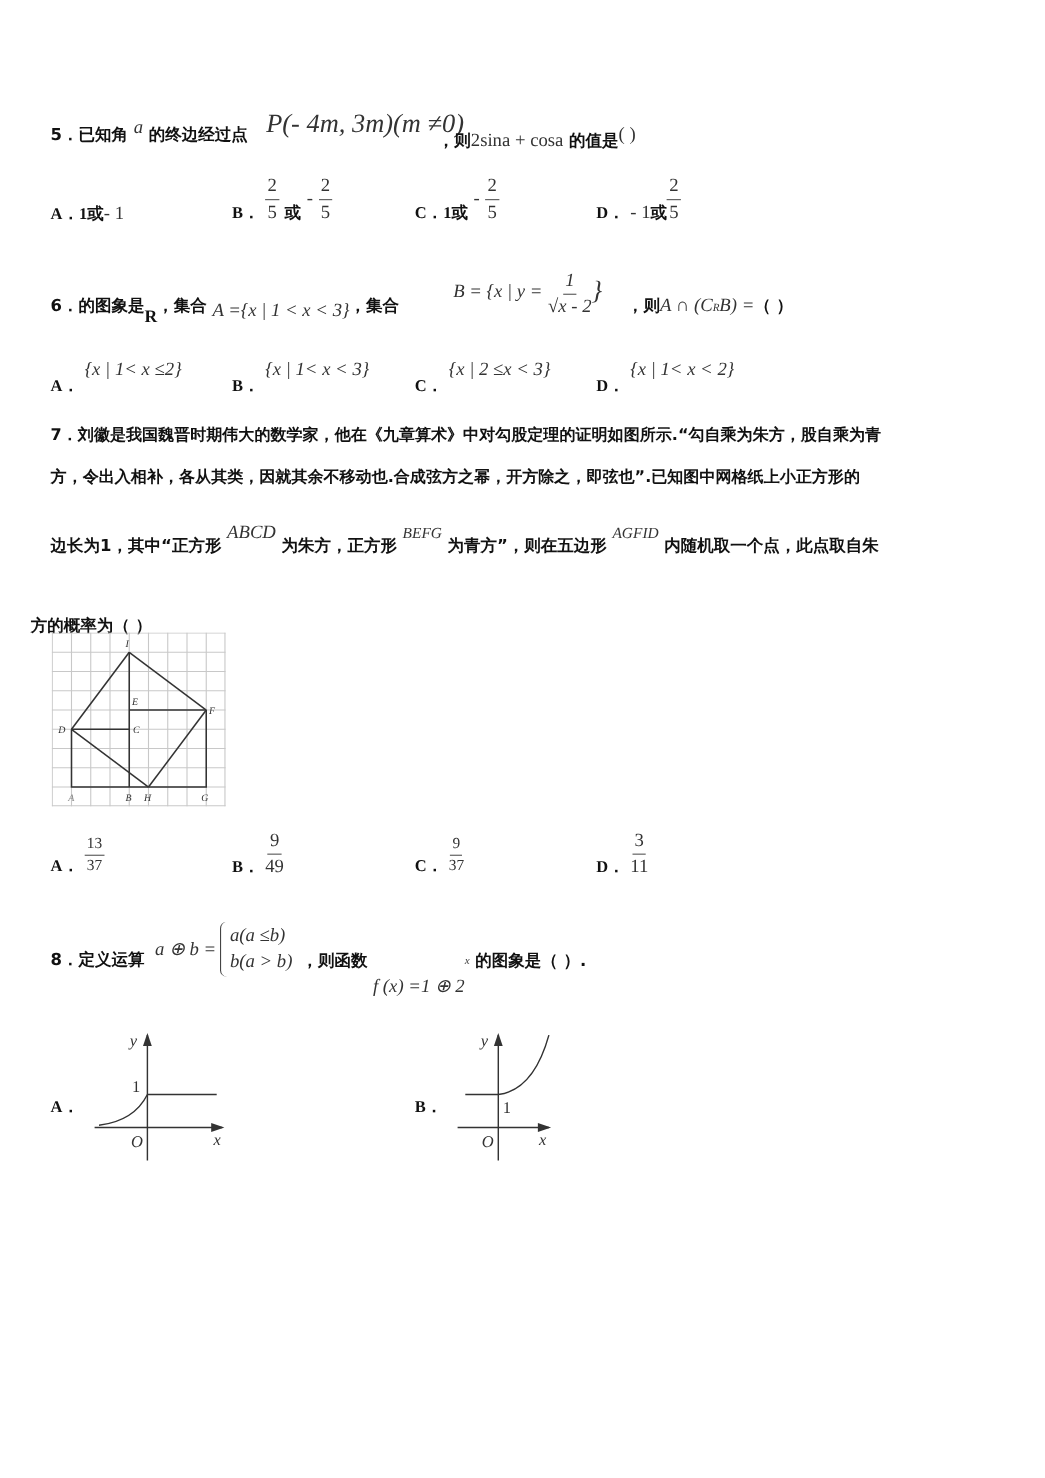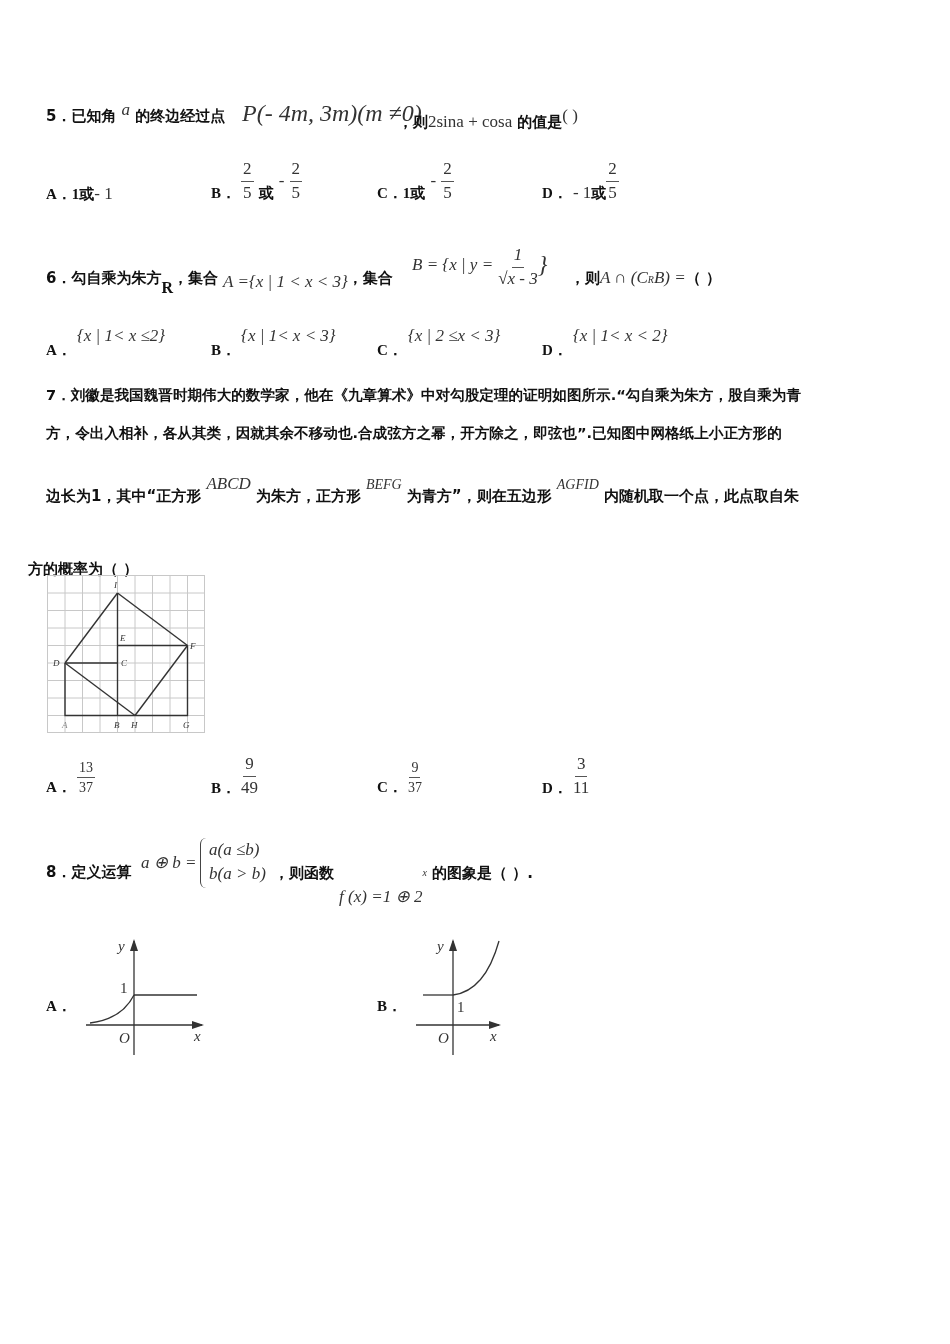--- a/index.html
+++ b/index.html
@@ -6,21 +6,21 @@
   body { width: 950px; height: 1344px; position: relative; overflow: hidden; color: #111; font-family: "DejaVu Sans", sans-serif; }
   .abs { position: absolute; white-space: nowrap; }
   .cn { font-family: "DejaVu Sans", sans-serif; font-weight: bold; font-size: 15px; }
   .math { font-family: "Liberation Serif", serif; font-style: italic; font-size: 17px; color: #333; font-weight: normal; }
   .mathn { font-family: "Liberation Serif", serif; font-size: 17px; color: #333; font-weight: normal; }
   .opt { font-family: "Liberation Serif", serif; font-weight: bold; font-size: 15px; }
   .frac { display: inline-flex; flex-direction: column; align-items: center; vertical-align: middle; font-family: "Liberation Serif", serif; font-size: 17px; color: #333; line-height: 1.1; }
   .frac .num { border-bottom: 1px solid #555; padding: 0 2px 2px 2px; }
   .frac .den { padding-top: 2px; }
   .frac.small { font-size: 14px; }
-  .line { line-height: 24px; }
+  .line { line-height: 35px; }
 </style>
 </head>
 <body>
 
 <div class="abs line" style="left:46px; top:104px;">
   <span class="cn">5．</span><span class="cn">已知角</span>
   <span class="math" style="position:relative; top:-6px;">a</span>
   <span class="cn">的终边经过点</span>
 </div>
 <div class="abs math" style="left:242px; top:100px; font-size:24px;">P(- 4m, 3m)(m ≠0)</div>
@@ -55,28 +55,28 @@
 </div>
 <div class="abs" style="left:542px; top:160px;">
   <span class="opt" style="position:relative; top:12px;">D．</span>
   <span class="mathn" style="position:relative; top:12px;">- 1</span><span class="opt" style="position:relative; top:12px;">或</span><span class="frac">
       <span class="num">2</span>
       <span class="den">5</span>
     </span>
 </div>
 
 <div class="abs" style="left:46px; top:268px;">
-  <span class="cn">6．</span><span class="cn">勾自乘为朱方</span><span class="opt" style="position:relative; top:10px; font-size:16px;">R</span><span class="cn">，集合</span>
+  <span class="cn">6．</span><span class="cn">的图象是</span><span class="opt" style="position:relative; top:10px; font-size:16px;">R</span><span class="cn">，集合</span>
   <span class="math" style="position:relative; top:4px;">A ={x | 1 &lt; x &lt; 3}</span><span class="cn">，集合</span>
 </div>
 <div class="abs" style="left:412px; top:246px;text-align:right;">
   <span class="math" style="position:relative; top:-2px;">B = {x | y =</span>
   <span class="frac" style="font-style:italic;">
       <span class="num">1</span>
-      <span class="den">√x - 3</span>
+      <span class="den">√x - 2</span>
     </span><span class="math" style="font-size:24px;">}</span>
 </div>
 <div class="abs" style="left:570px; top:268px;">
   <span class="cn">，则</span><span class="math">A ∩ (C</span><span class="math" style="font-size:10px;">R</span><span class="math">B) =</span><span class="cn">（  ）</span>
 </div>
 
 <div class="abs" style="left:46px; top:326px;">
   <span class="opt" style="position:relative; top:14px;">A．</span>
   <span class="math">{x | 1&lt; x ≤2}</span>
 </div>

